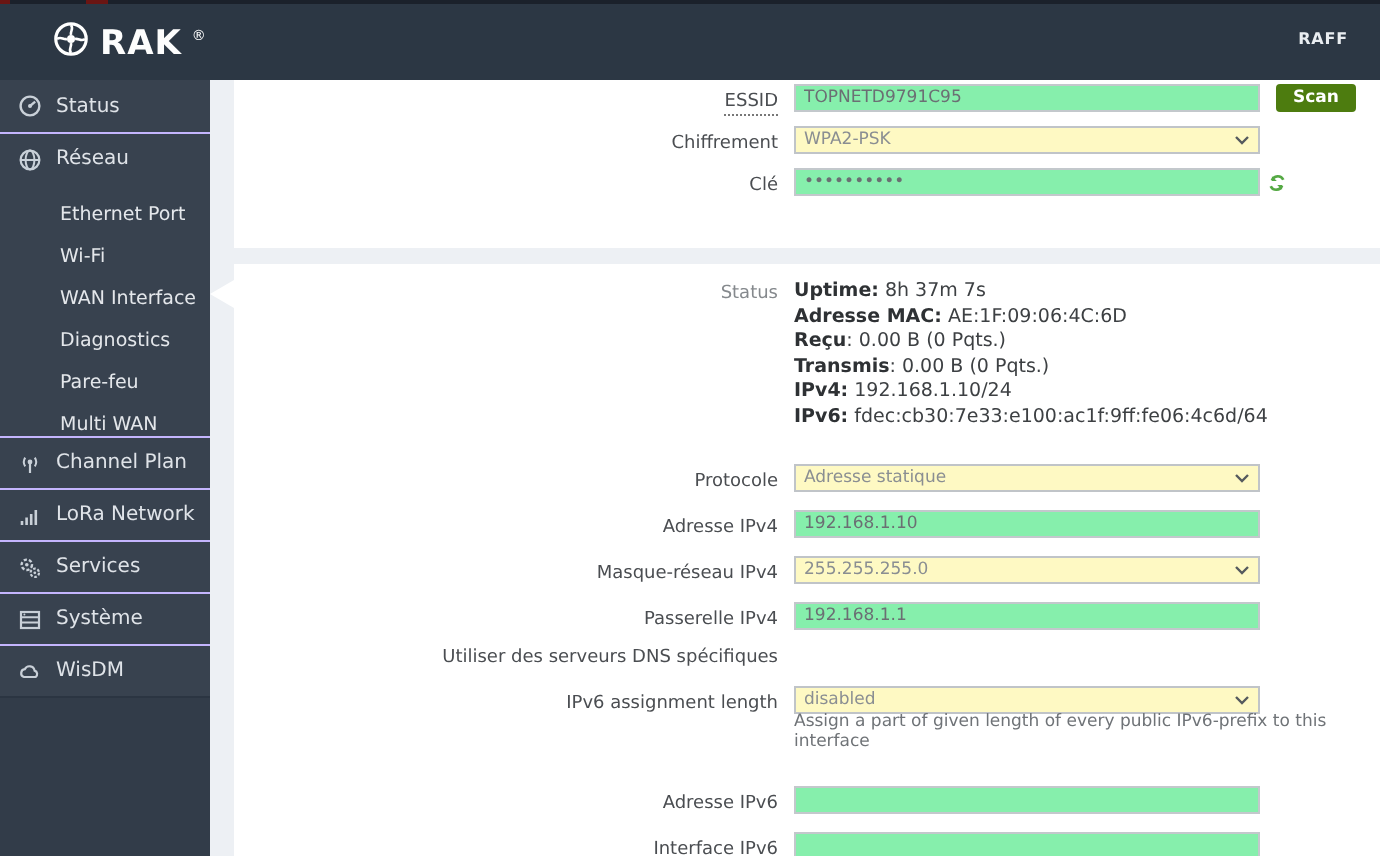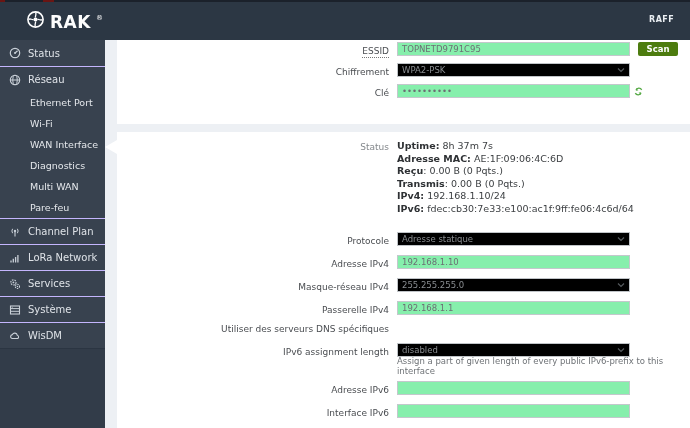--- a/index.html
+++ b/index.html
@@ -20,56 +20,56 @@
     font-weight:bold; letter-spacing:.4px; white-space:nowrap; }
 
   
   .sidebar { position:absolute; left:0; top:40px; width:105px; height:388px; background:#323c49; }
   .menu { background:#38424f; border-bottom:1px solid #2b3542; }
   .nav-item { height:26px; display:flex; align-items:center; gap:7px; padding-left:9px;
     color:#dfe3e8; font-size:10px; border-top:1px solid #c4b5fd; cursor:pointer; white-space:nowrap; }
   .nav-item:first-child { border-top:none; }
   .nav-item .ic { width:12px; height:12px; flex:0 0 12px; color:#c9d0d8; display:flex; align-items:center; }
   .submenu { }
-  .sub-item { height:21px; display:flex; align-items:center; padding-left:30px;
+  .sub-item { height:21px; display:flex; align-items:flex-end; padding-left:30px;
     color:#e4e7eb; font-size:9.5px; cursor:pointer; white-space:nowrap; }
 
   
   .content { position:absolute; left:105px; top:40px; width:585px; height:388px; background:#edf0f4; }
   .panel { position:absolute; left:12px; width:573px; background:#ffffff; }
   .panel1 { top:0; height:84px; padding-top:2px; }
   .panel2 { top:92px; height:296px; padding-top:8px; }
   .wedge { position:absolute; left:0; top:100px; width:0; height:0;
     border-top:7px solid transparent; border-bottom:7px solid transparent;
     border-right:12px solid #ffffff; }
 
   .row { display:flex; align-items:flex-end; margin-bottom:7px; }
   .row .lbl { width:280px; flex:0 0 280px; text-align:right; padding-right:8px;
     font-size:9px; color:#4a4d51; white-space:nowrap; }
   .lbl .u { border-bottom:1px dotted #777; padding-bottom:1px; }
   .ctl { display:flex; align-items:center; }
   input.text { width:233px; height:14px; border:1px solid #c3c8cc; background:#86efac;
     font-family:"DejaVu Sans", sans-serif; font-size:8.5px; color:#6b6f73; padding:0 4px; }
-  .select { width:233px; height:14px; border:1px solid #c0c4c8; background:#000000;
+  .select { width:233px; height:14px; border:1px solid #c0c4c8; background:#fef9c3;
     display:flex; align-items:center; justify-content:space-between; padding:0 4px;
     font-size:8.5px; color:#8a8e92; cursor:pointer; }
   .select .chev { color:#555a5e; display:flex; }
   .btn-scan { margin-left:8px; width:40px; height:14px; background:#4d7c0f; color:#fff;
     border:none; border-radius:2px; font-family:"DejaVu Sans", sans-serif; font-size:8.5px;
     font-weight:600; line-height:13px; cursor:pointer; }
   .row-icon { margin-left:4px; display:flex; align-items:center; }
 
   
   .p2rows .row { margin-bottom:9px; }
   .status-row { display:flex; margin-bottom:17px; }
   .status-row .lbl { width:280px; flex:0 0 280px; text-align:right; padding-right:8px;
     font-size:9px; color:#85898d; padding-top:2px; }
   .status-lines { font-size:9.5px; color:#3d4043; line-height:12.5px; }
   .status-lines b { color:#2e3134; }
-  .hint-row { display:flex; margin-top:-5px; margin-bottom:5px; }
+  .hint-row { display:flex; margin-top:-5px; margin-bottom:17px; }
   .hint-row .sp { width:280px; flex:0 0 280px; }
   .hint { font-size:8.5px; color:#6f7377; }
 </style>
 </head>
 <body>
 
 <div class="top-strip">
   <div class="red1"></div>
   <div class="red2"></div>
 </div>
@@ -123,24 +123,24 @@
       <div class="sub-item">
           <span>Wi-Fi</span>
         </div>
       <div class="sub-item">
           <span>WAN Interface</span>
         </div>
       <div class="sub-item">
           <span>Diagnostics</span>
         </div>
       <div class="sub-item">
+          <span>Pare-feu</span>
+        </div>
+      <div class="sub-item">
           <span>Multi WAN</span>
-        </div>
-      <div class="sub-item">
-          <span>Pare-feu</span>
         </div>
     </div>
     <div class="nav-item">
       <span class="ic">
         <svg width="12" height="12" viewBox="0 0 12 12">
             <circle cx="6" cy="5" r="1.2" fill="currentColor"></circle>
             <path d="M6 6 V10.5" stroke="currentColor" stroke-width="1.1"></path>
             <path d="M3.6 2.8 A4 4 0 0 0 3.6 7.2 M8.4 2.8 A4 4 0 0 1 8.4 7.2" fill="none" stroke="currentColor" stroke-width="1"></path>
           </svg>
       </span>

